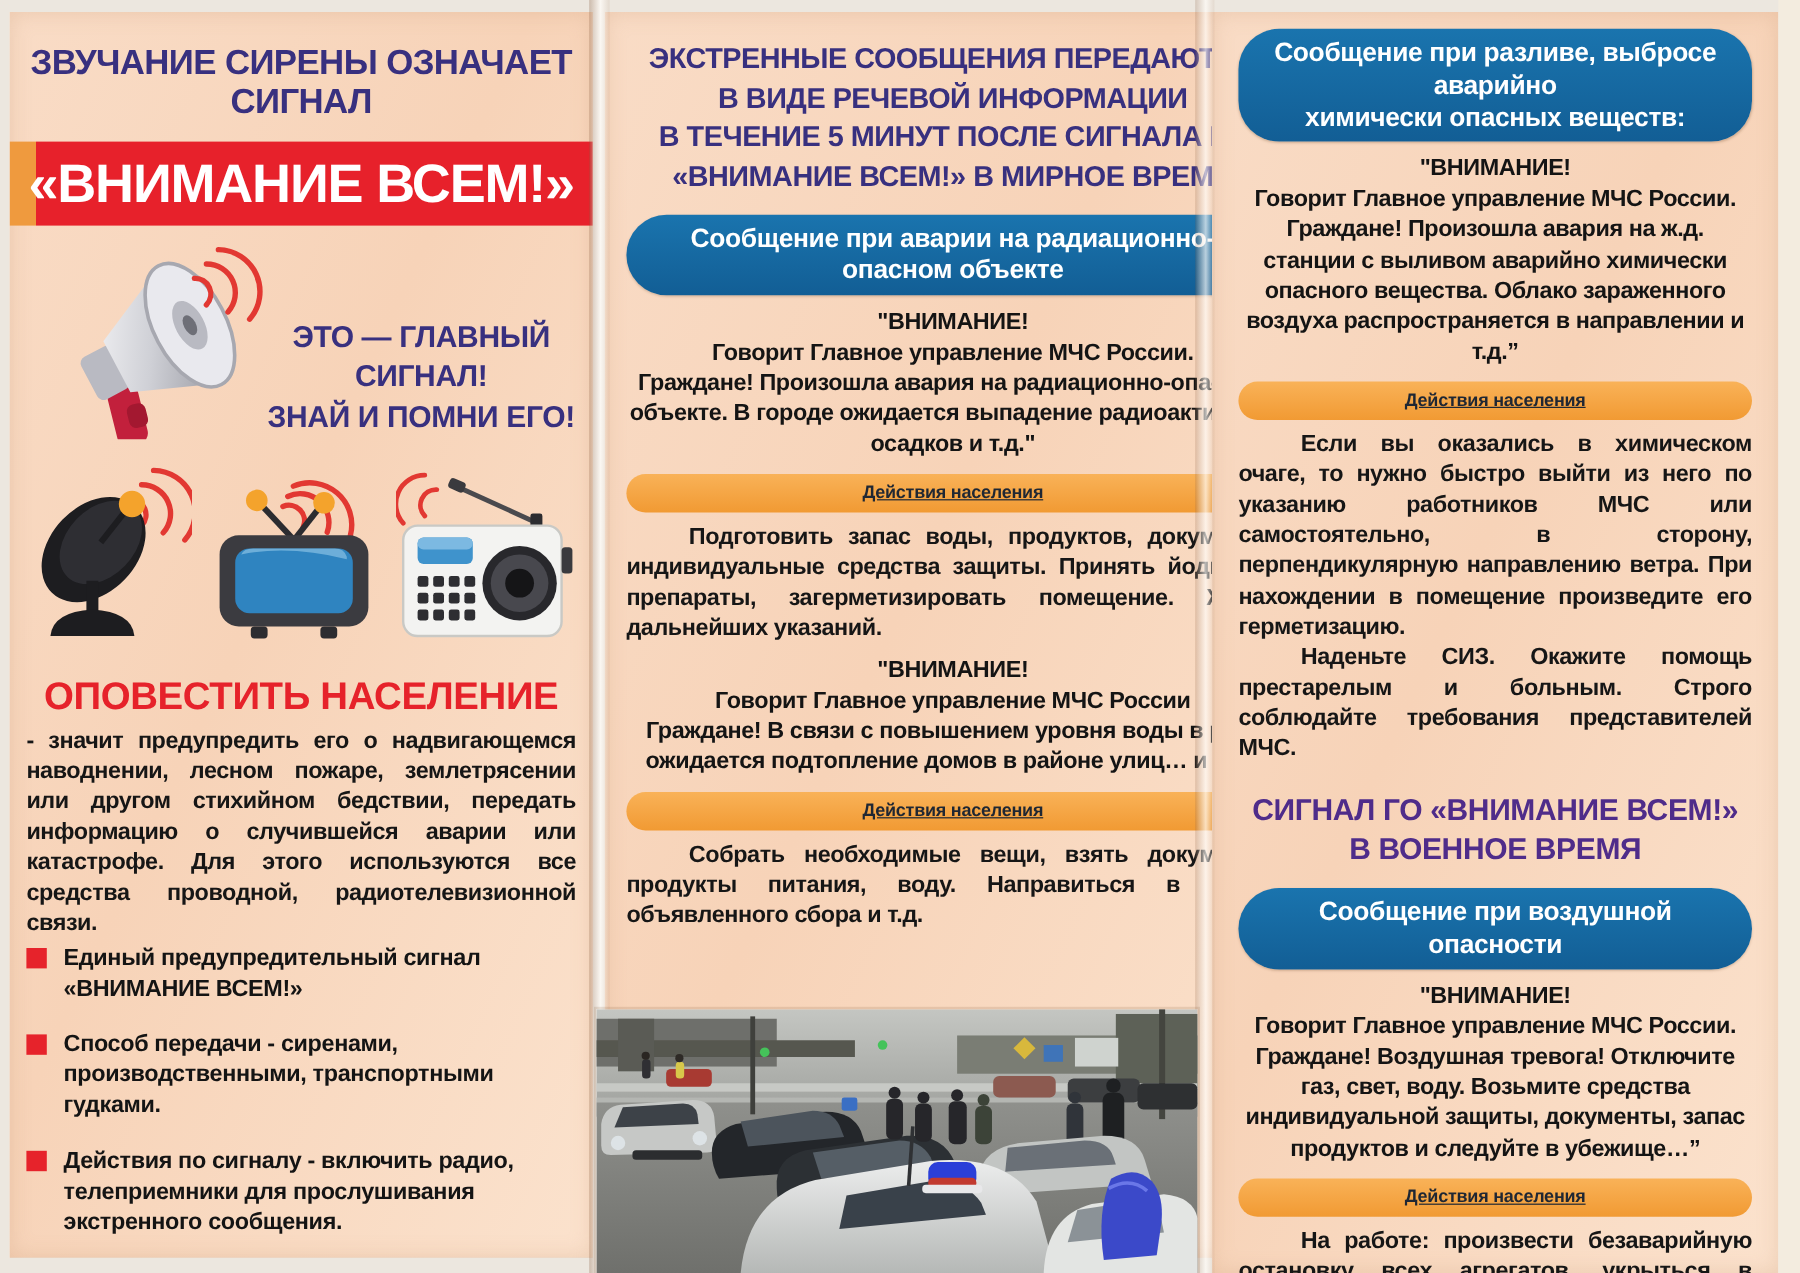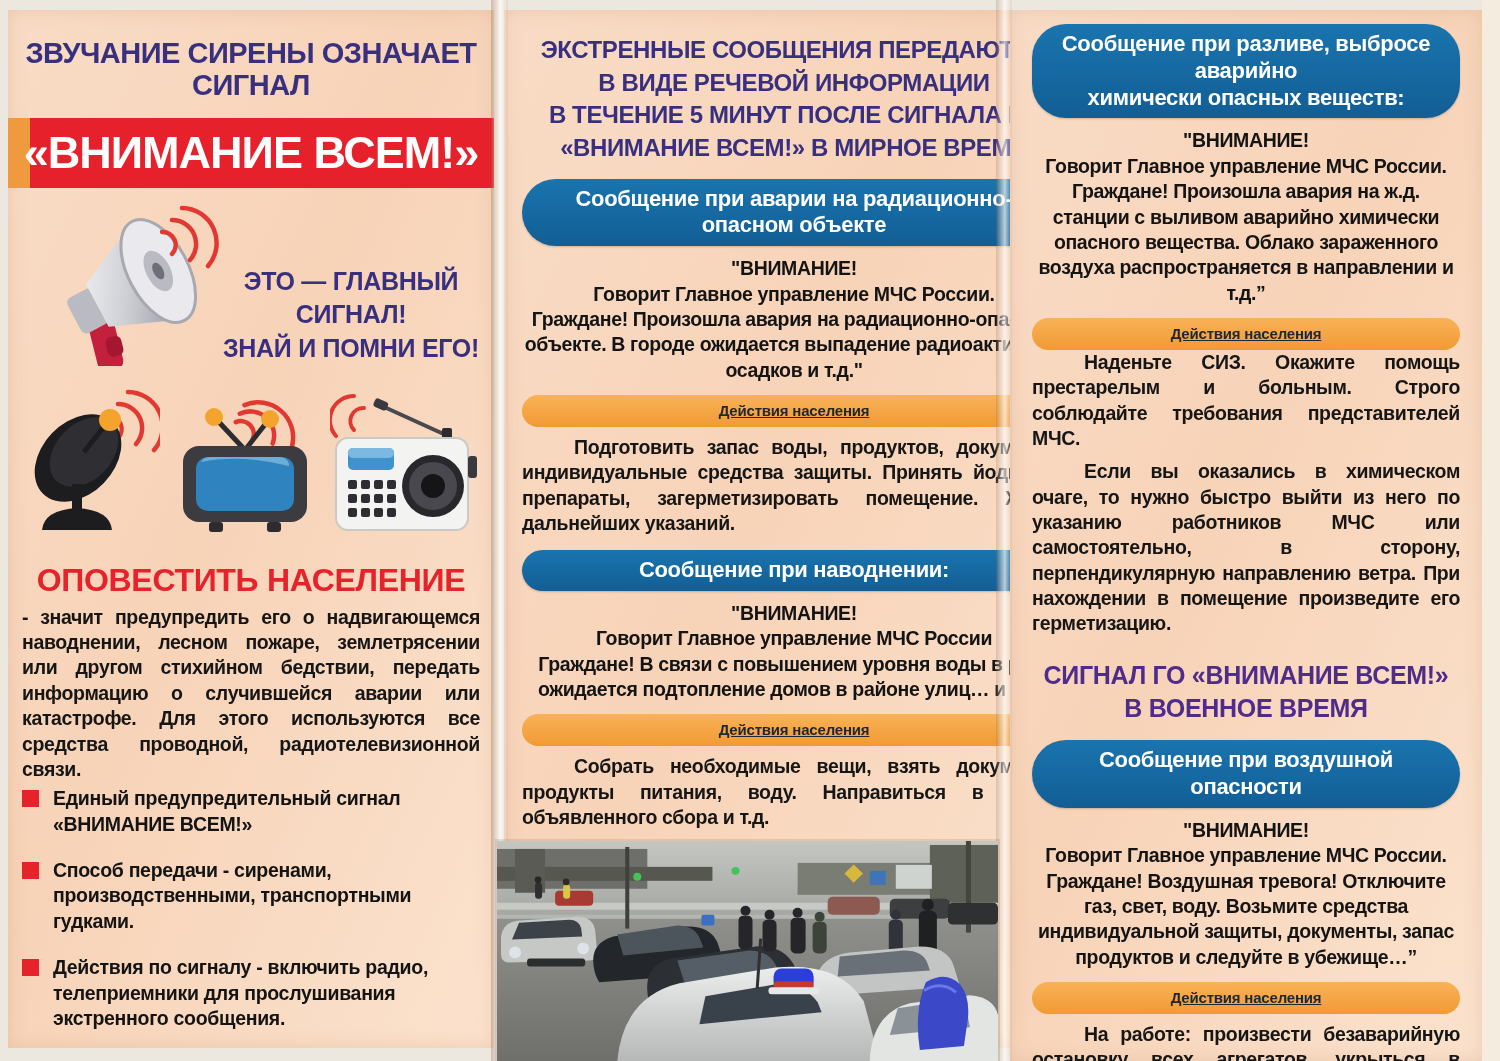--- a/index.html
+++ b/index.html
@@ -183,39 +183,38 @@
 
     <div class="pill pill-blue c pre">Сообщение при аварии на радиационно-
 опасном объекте</div>
     <div class="msg c pre">"ВНИМАНИЕ!
 Говорит Главное управление МЧС России.
 Граждане! Произошла авария на радиационно-опасном объекте. В городе ожидается выпадение радиоактивных осадков и т.д."</div>
 
     <div class="pill pill-orange c">Действия населения</div>
     <div class="para j ind mt8">Подготовить запас воды, продуктов, документы, индивидуальные средства защиты. Принять йодистые препараты, загерметизировать помещение. Ждать дальнейших указаний.</div>
 
-    <div class="pill pill-blue c mt16">Сообщение при наводнении:</div>
     <div class="msg c pre mt12">"ВНИМАНИЕ!
 Говорит Главное управление МЧС России
 Граждане! В связи с повышением уровня воды в реке ожидается подтопление домов в районе улиц… и т.д.”</div>
 
     <div class="pill pill-orange c">Действия населения</div>
     <div class="para j ind mt8">Собрать необходимые вещи, взять документы, продукты питания, воду. Направиться в район объявленного сбора и т.д.</div>
   </div>
 
   <div class="panel panel-r">
     <div class="pill pill-blue c pre mt18">Сообщение при разливе, выбросе аварийно
 химически опасных веществ:</div>
     <div class="msg c pre">"ВНИМАНИЕ!
 Говорит Главное управление МЧС России.
 Граждане! Произошла авария на ж.д. станции с выливом аварийно химически опасного вещества. Облако зараженного воздуха распространяется в направлении и т.д.”</div>
 
     <div class="pill pill-orange c">Действия населения</div>
+    <div class="para j ind mt8">Если вы оказались в химическом очаге, то нужно быстро выйти из него по указанию работников МЧС или самостоятельно, в сторону, перпендикулярную направлению ветра. При нахождении в помещение произведите его герметизацию.</div>
     <div class="para j ind">Наденьте СИЗ. Окажите помощь престарелым и больным. Строго соблюдайте требования представителей МЧС.</div>
-    <div class="para j ind mt8">Если вы оказались в химическом очаге, то нужно быстро выйти из него по указанию работников МЧС или самостоятельно, в сторону, перпендикулярную направлению ветра. При нахождении в помещение произведите его герметизацию.</div>
 
     <div class="war-heading c pre">СИГНАЛ ГО  «ВНИМАНИЕ ВСЕМ!»
 В ВОЕННОЕ ВРЕМЯ</div>
 
     <div class="pill pill-blue c">Сообщение при воздушной опасности</div>
     <div class="msg c pre">"ВНИМАНИЕ!
 Говорит Главное управление МЧС России.
 Граждане! Воздушная тревога! Отключите газ, свет, воду. Возьмите средства индивидуальной защиты, документы, запас продуктов и следуйте в убежище…”</div>
 
     <div class="pill pill-orange c">Действия населения</div>

